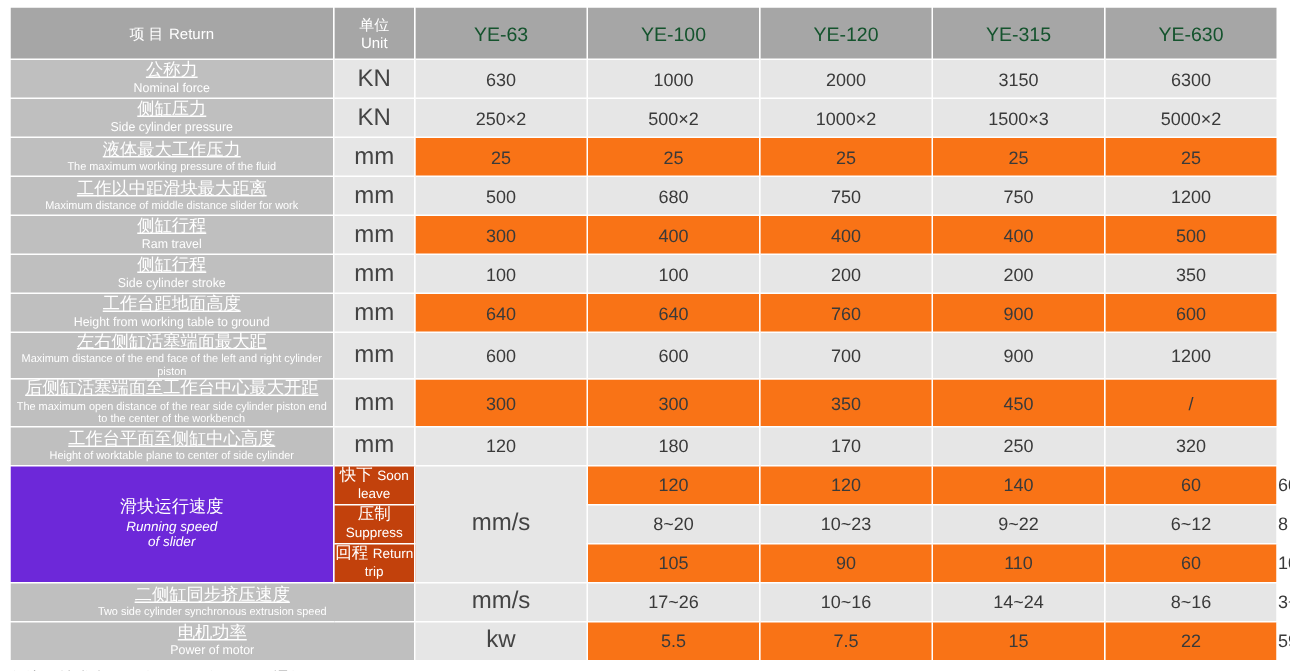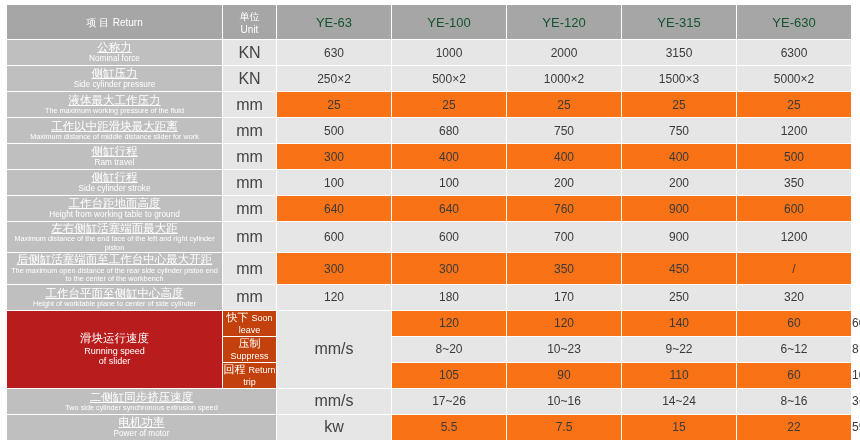--- a/index.html
+++ b/index.html
@@ -78,27 +78,27 @@
   .sub-lbl {
     background: #c2410c;
     color: #ffffff;
     font-size: 10.5px;
     padding: 1px 3px;
     line-height: 1.1;
   }
   .sub-lbl .cn { font-size: 11px; }
   .sub-lbl .en { font-size: 9px; }
   .grp-lbl {
-    background: #b91c1c;
+    background: #6d28d9;
     color: #ffffff;
     line-height: 1.2;
     padding: 2px;
   }
   .grp-lbl .cn { display: block; font-size: 11.5px; }
-  .grp-lbl .en { display: block; font-size: 9px; }
+  .grp-lbl .en { display: block; font-size: 9px; font-style: italic; }
   .notes {
     margin: 5px 0 0 6px;
     color: #3a3a3a;
     line-height: 1.3;
   }
   .notes .cn { font-size: 11px; display: block; }
   .col-label { width: 216px; }
   .col-unit { width: 54px; }
   .col-model { width: 115px; }
 </style>

